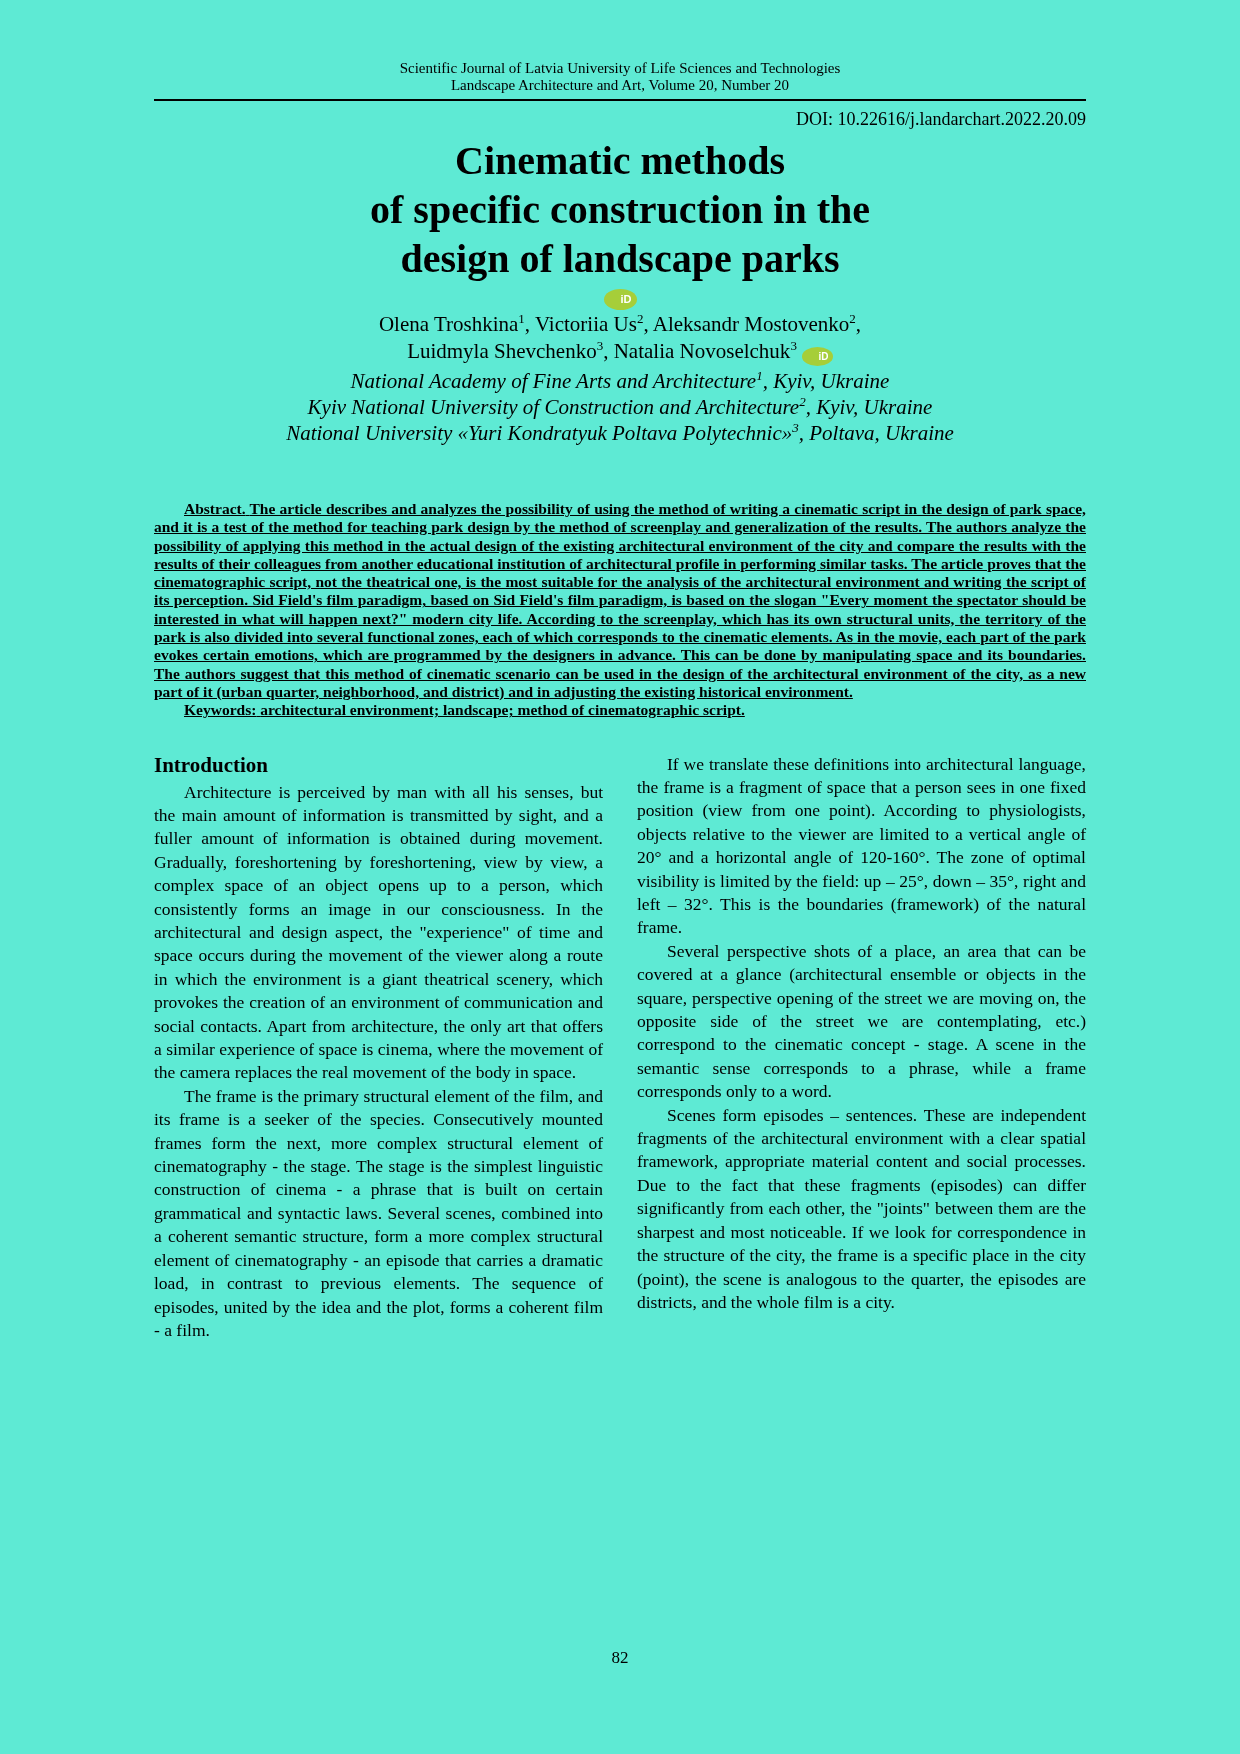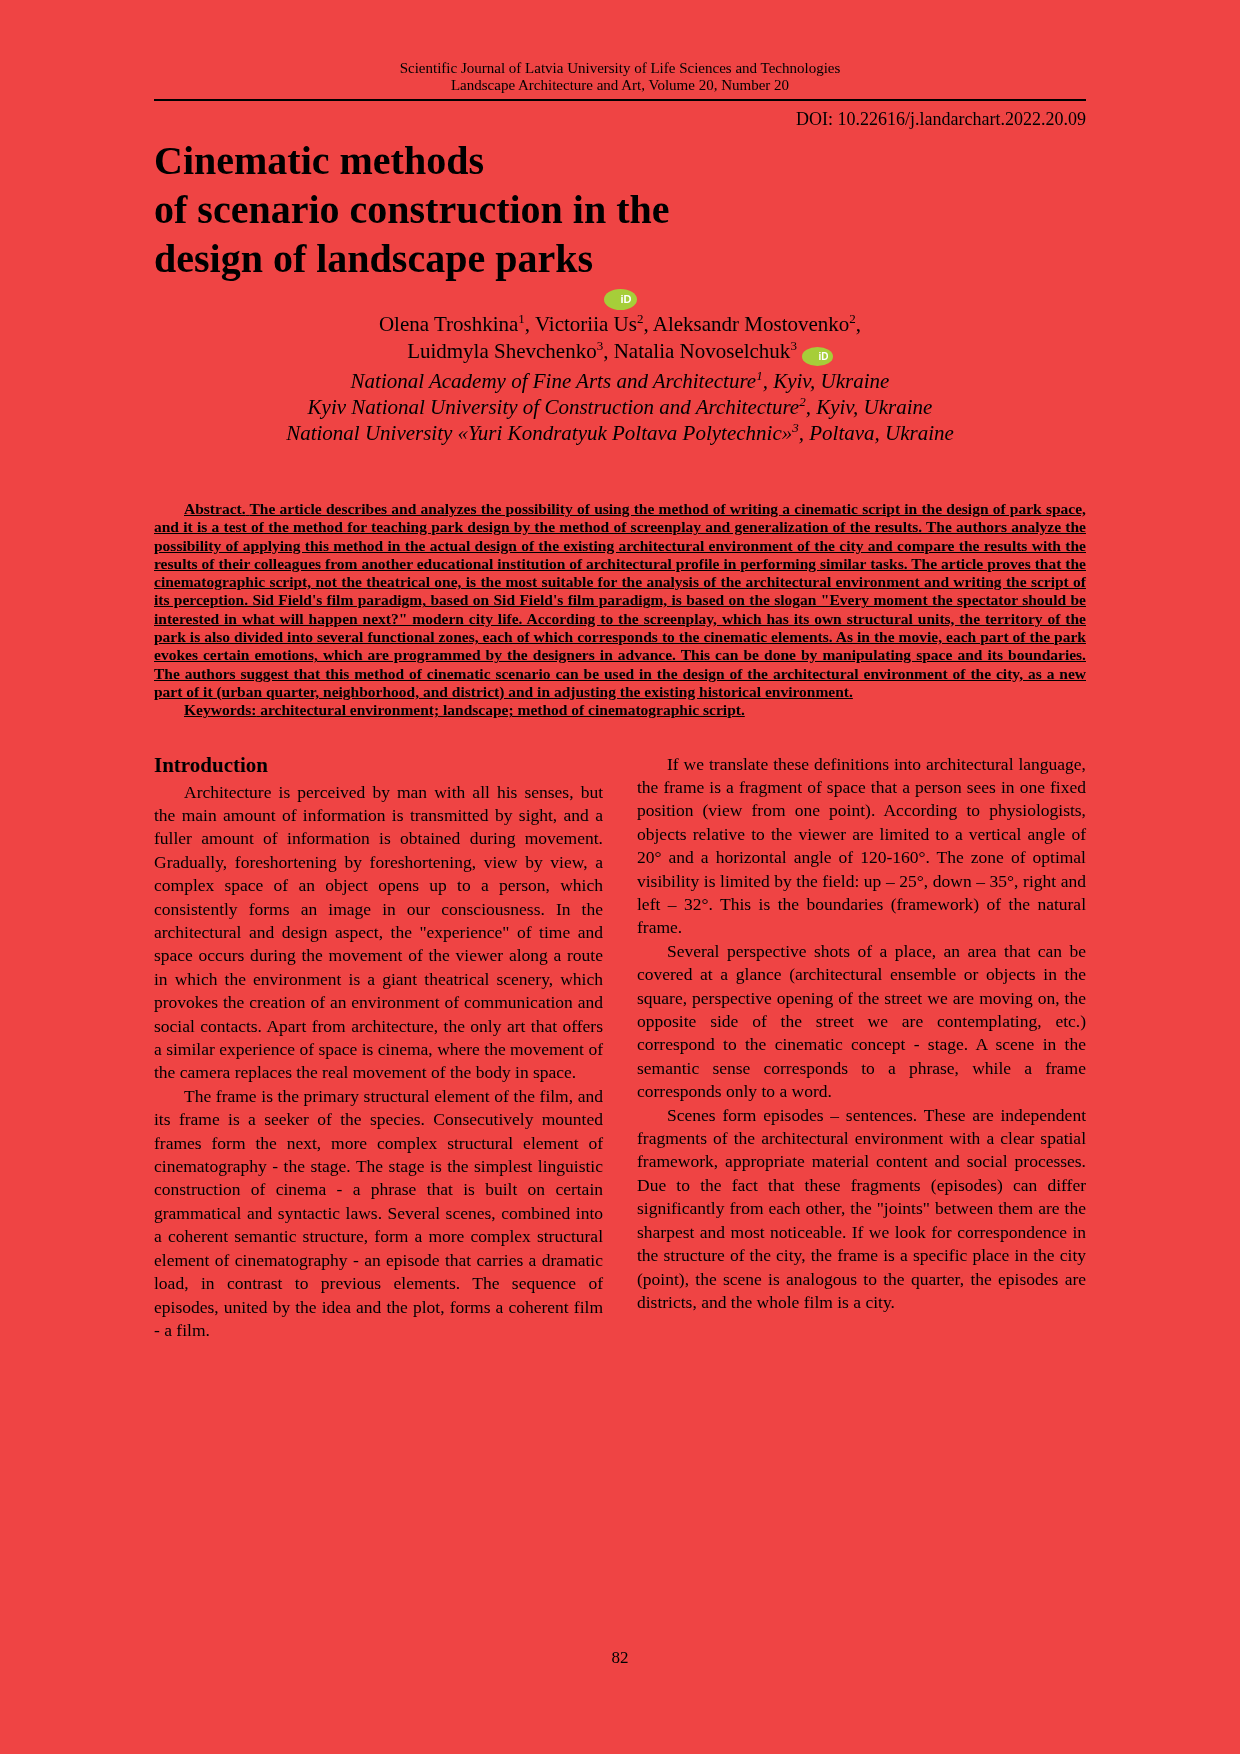--- a/index.html
+++ b/index.html
@@ -1,32 +1,33 @@
 <!DOCTYPE html>
 <html><head>
 <meta charset="utf-8">
 <style>
   html, body { margin: 0; padding: 0; background: #e8e8e8; }
   .page {
     position: relative;
     width: 1240px;
     height: 1754px;
-    background: #ef4444;
+    background: #5eead4;
     color: #000;
     font-family: "Liberation Serif", serif;
     overflow: hidden;
   }
   .content { width: 932px; margin: 0 auto; padding-top: 60px; }
 
   .journal-header { text-align: center; font-size: 15px; line-height: 17px; }
   .rule { border-bottom: 2px solid #000; margin-top: 5px; }
   .doi { text-align: right; font-size: 18px; margin-top: 8px; }
 
   .title {
     margin: 6px 0 0 0;
+    text-align: center;
     font-size: 40px;
     font-weight: bold;
     line-height: 49px;
   }
   .title-line { display: block; }
 
   .orcid {
     display: inline-block;
     background: #A6CE39;
     color: #ffffff;
@@ -100,21 +101,21 @@
       <div>Scientific Journal of Latvia University of Life Sciences and Technologies</div>
       <div>Landscape Architecture and Art, Volume 20, Number 20</div>
     </div>
 
     <div class="rule"></div>
 
     <div class="doi">DOI: 10.22616/j.landarchart.2022.20.09</div>
 
     <h1 class="title">
       <span class="title-line">Cinematic methods</span>
-      <span class="title-line">of scenario construction in the</span>
+      <span class="title-line">of specific construction in the</span>
       <span class="title-line">design of landscape parks</span>
     </h1>
 
     <span class="orcid orcid-block">iD</span>
 
     <p class="authors"><span>Olena Troshkina</span><sup>1</sup><span>, </span><span>Victoriia Us</span><sup>2</sup><span>, </span><span>Aleksandr Mostovenko</span><sup>2</sup><span>,</span></p>
 
     <p class="authors"><span>Luidmyla Shevchenko</span><sup>3</sup><span>, </span><span>Natalia Novoselchuk</span><sup>3</sup><span class="orcid orcid-inline">iD</span></p>
 
     <div class="affiliations">

